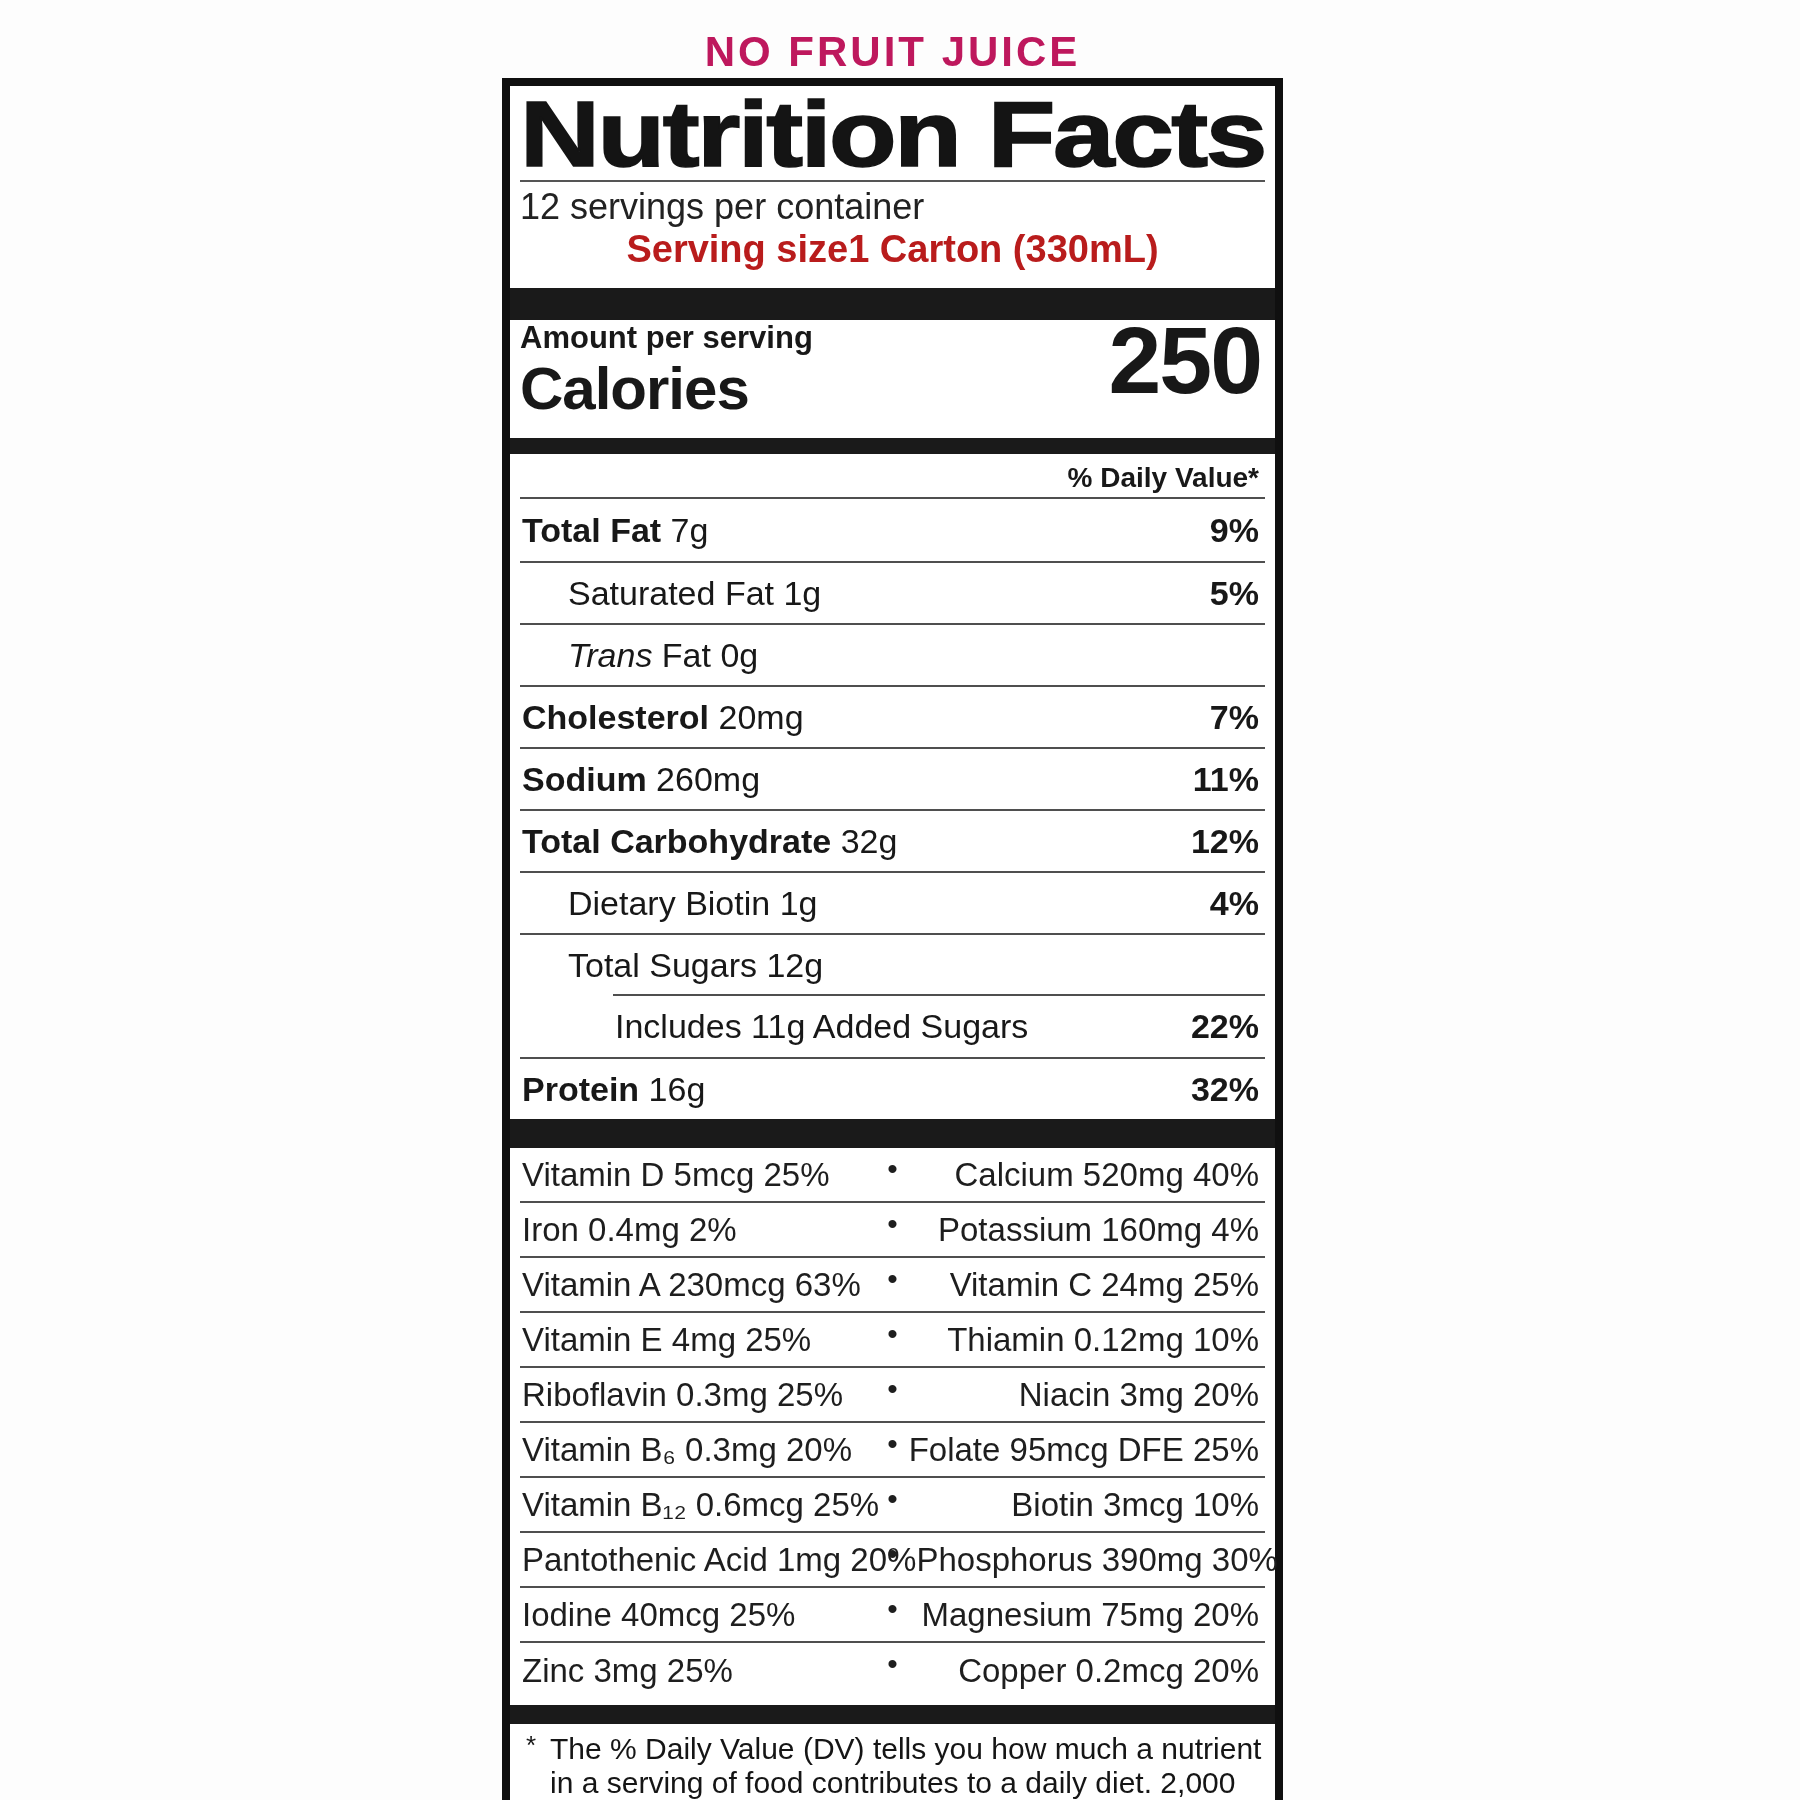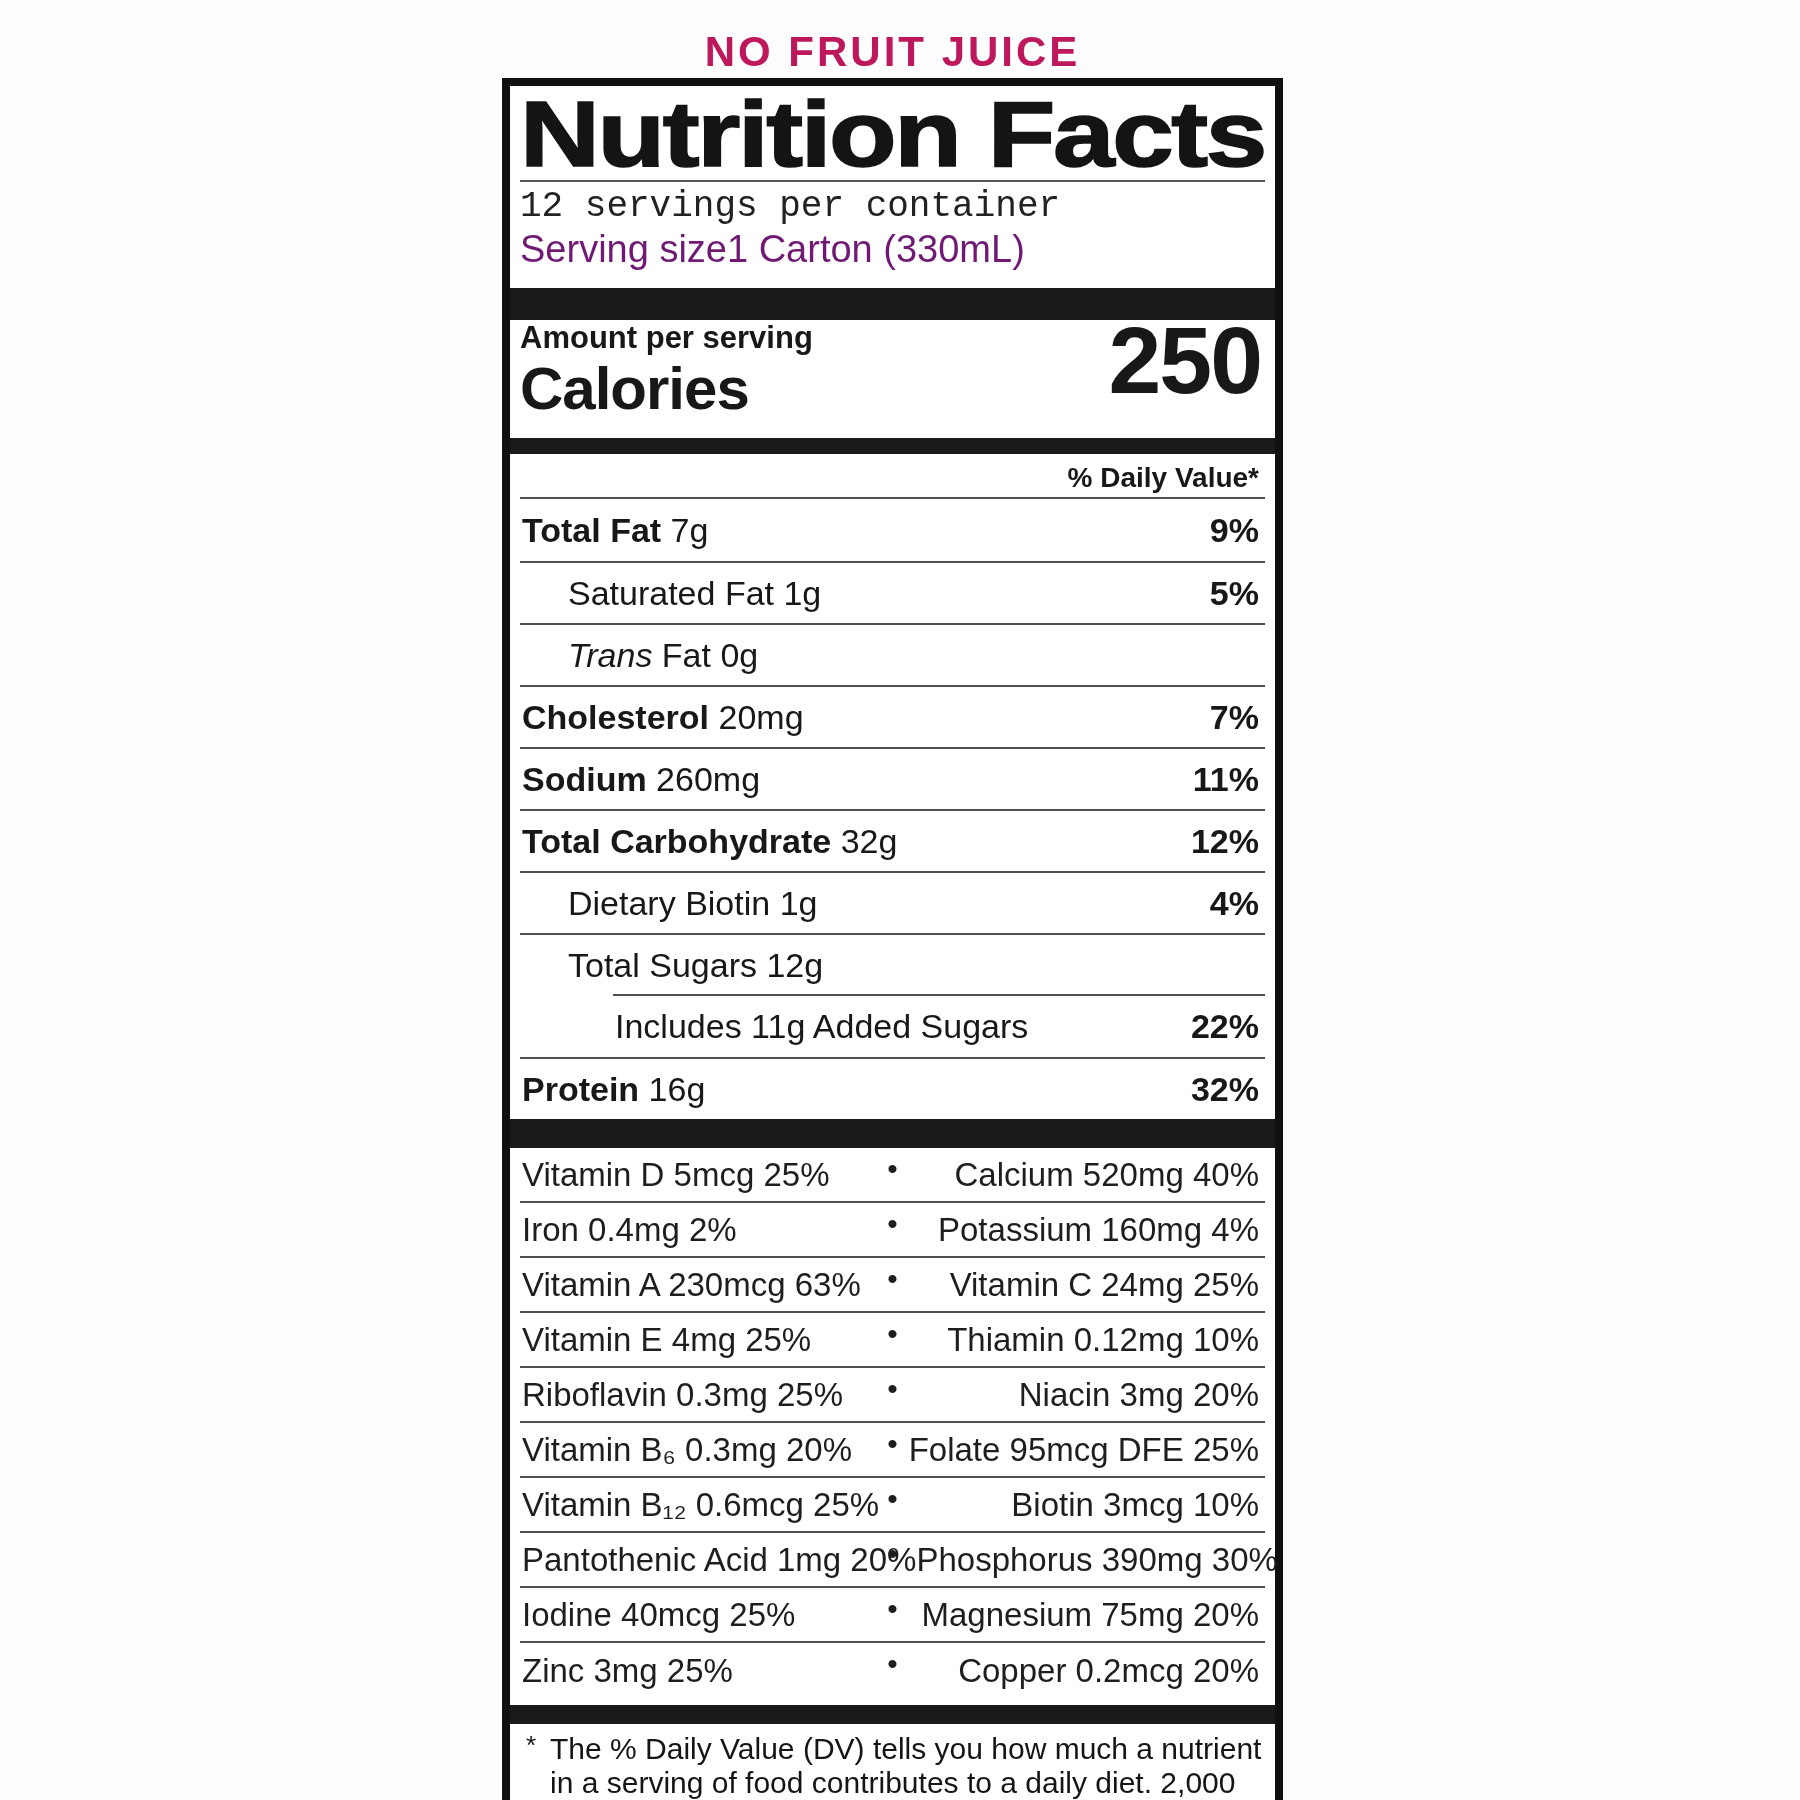--- a/index.html
+++ b/index.html
@@ -17,24 +17,24 @@
     background:#fff;border:8px solid #101010;box-sizing:border-box;
   }
   .inset{margin-left:10px;margin-right:10px;}
   .title-svg{display:block;margin:8px 10px 0 10px;overflow:visible;}
   .title-svg text{
     font-family:"Liberation Sans","DejaVu Sans",sans-serif;
     font-weight:700;fill:#141414;stroke:#141414;stroke-width:1.6px;
     letter-spacing:-2px;
   }
   .hairline{height:2px;background:#555;}
-  .servings{font-size:36px;height:42px;line-height:46px;margin-top:2px;color:#222;font-family:Liberation Mono, monospace;}
+  .servings{font-size:36px;height:42px;line-height:46px;margin-top:2px;color:#222;}
   .serving-row{
-    display:flex;justify-content:flex-start;align-items:center;
-    font-weight:400;font-size:38px;height:46px;color:#701a75;
+    display:flex;justify-content:center;align-items:center;
+    font-weight:700;font-size:38px;height:46px;color:#b91c1c;
   }
   .bar{background:#1a1a1a;}
   .bar1{height:32px;margin-top:16px;}
   .bar2{height:16px;}
   .bar3{height:29px;}
   .bar4{height:19px;margin-top:7px;}
   .cal-section{
     display:flex;justify-content:space-between;align-items:flex-start;
     height:118px;box-sizing:border-box;padding-bottom:4px;
   }

